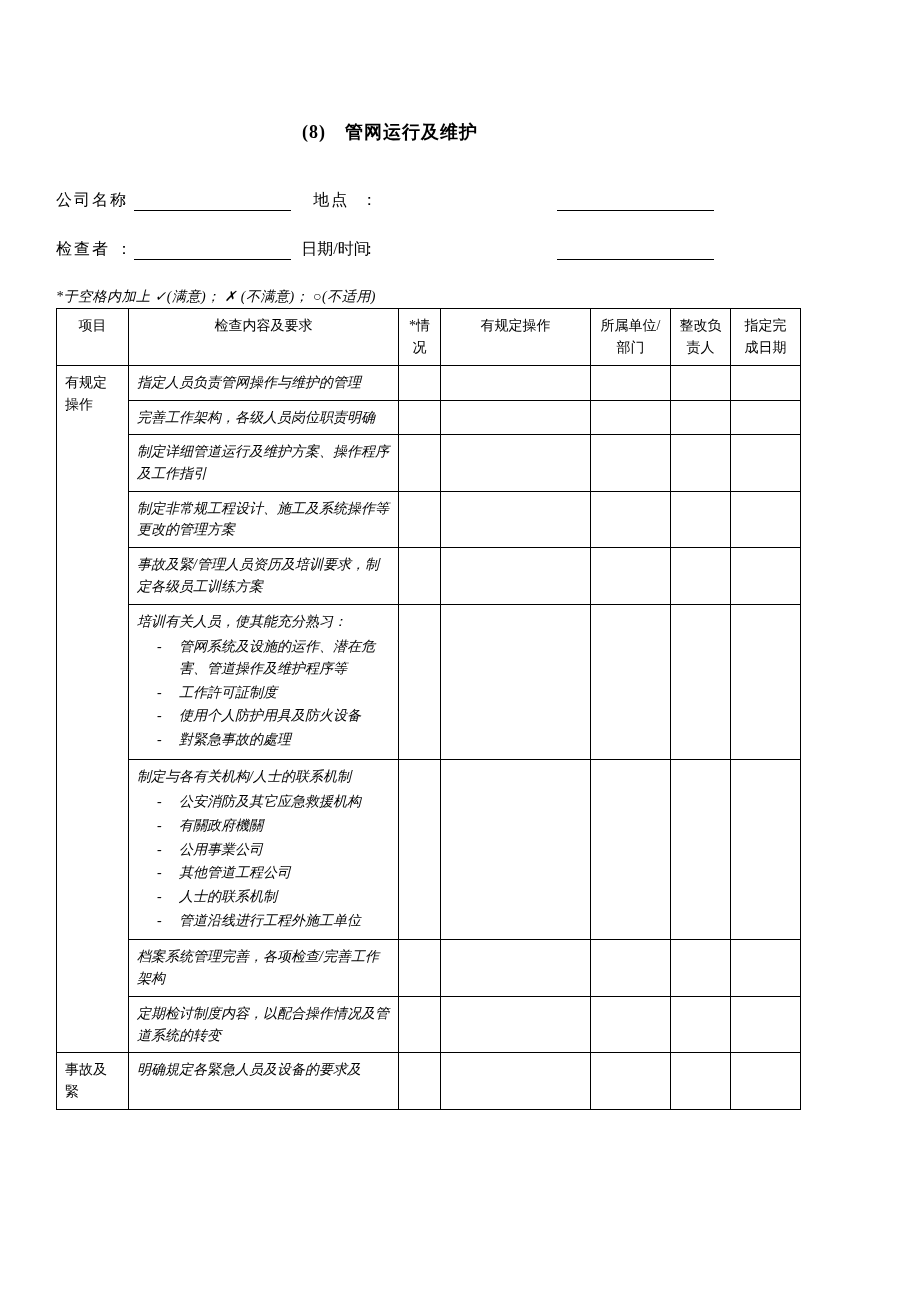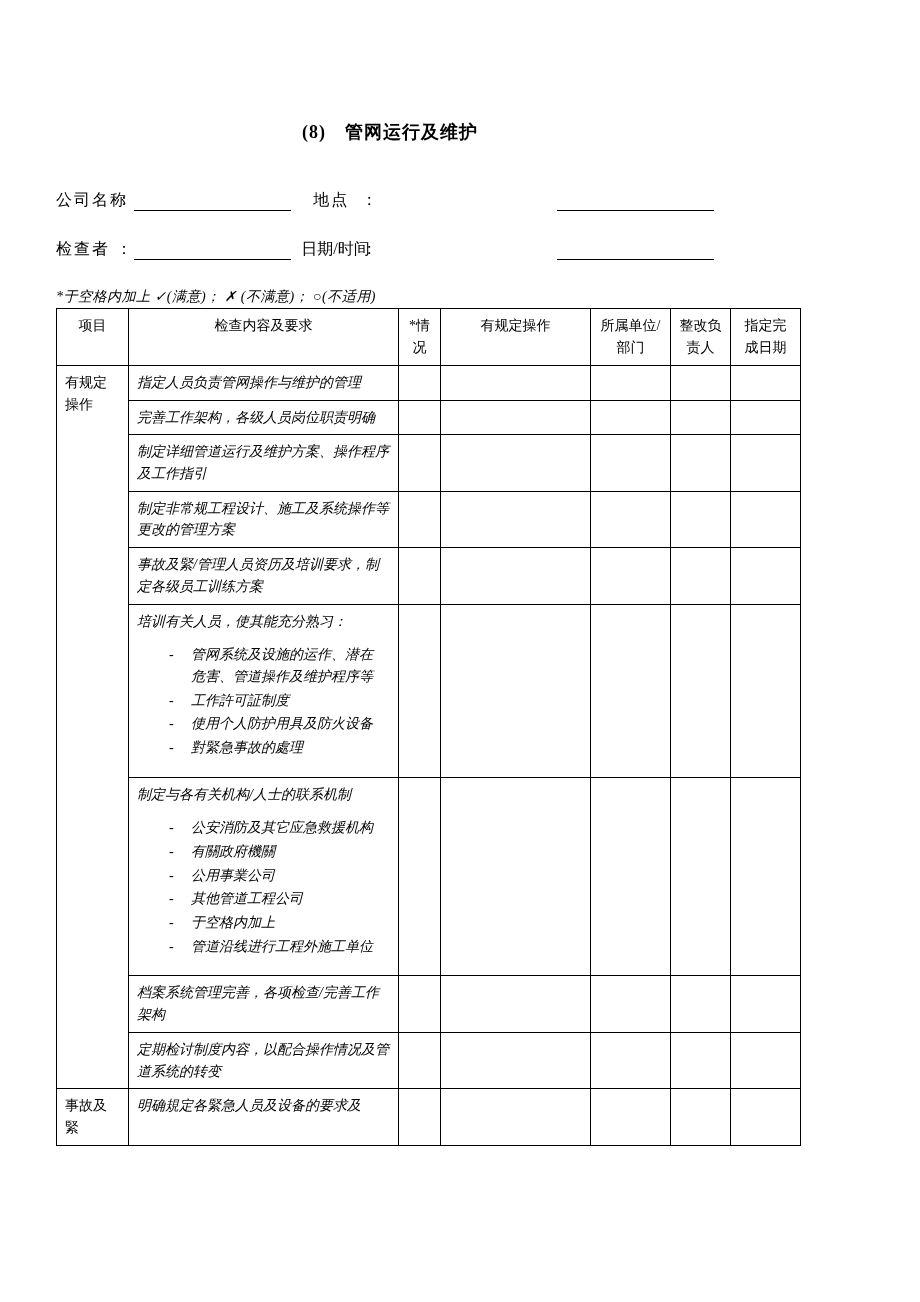--- a/index.html
+++ b/index.html
@@ -78,21 +78,21 @@
   .cell-content {
     line-height: 1.6;
     font-style: italic;
   }
   .cell-intro {
     margin-bottom: 4px;
   }
   ul.sub {
     list-style: none;
     padding: 0 0 0 20px;
-    margin: 12px;
+    margin: 0;
   }
   ul.sub li {
     position: relative;
     padding-left: 22px;
     margin-bottom: 2px;
   }
   ul.sub li::before {
     content: "-";
     position: absolute;
     left: 0;
@@ -206,21 +206,21 @@
           <td></td>
         </tr>
         <tr>
           <td class="cell-content">
             <div class="cell-intro">制定与各有关机构/人士的联系机制</div>
             <ul class="sub">
               <li>公安消防及其它应急救援机构</li>
               <li>有關政府機關</li>
               <li>公用事業公司</li>
               <li>其他管道工程公司</li>
-              <li>于空格内加上</li>
+              <li>人士的联系机制</li>
               <li>管道沿线进行工程外施工单位</li>
             </ul>
           </td>
           <td></td>
           <td></td>
           <td></td>
           <td></td>
           <td></td>
         </tr>
         <tr>

